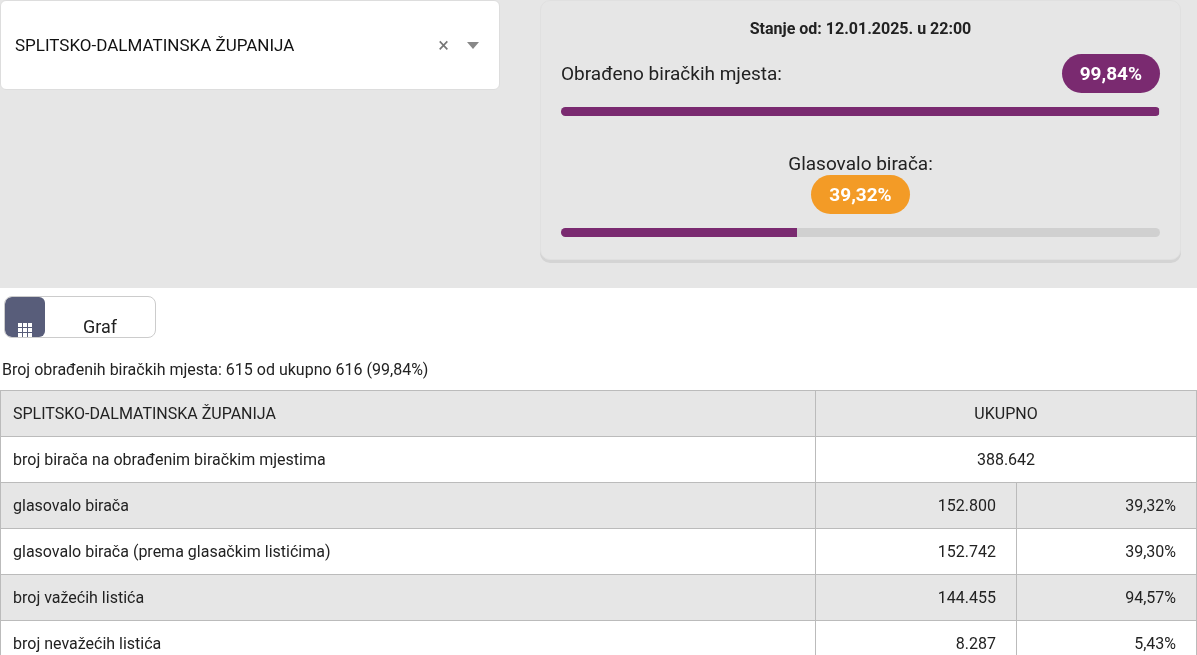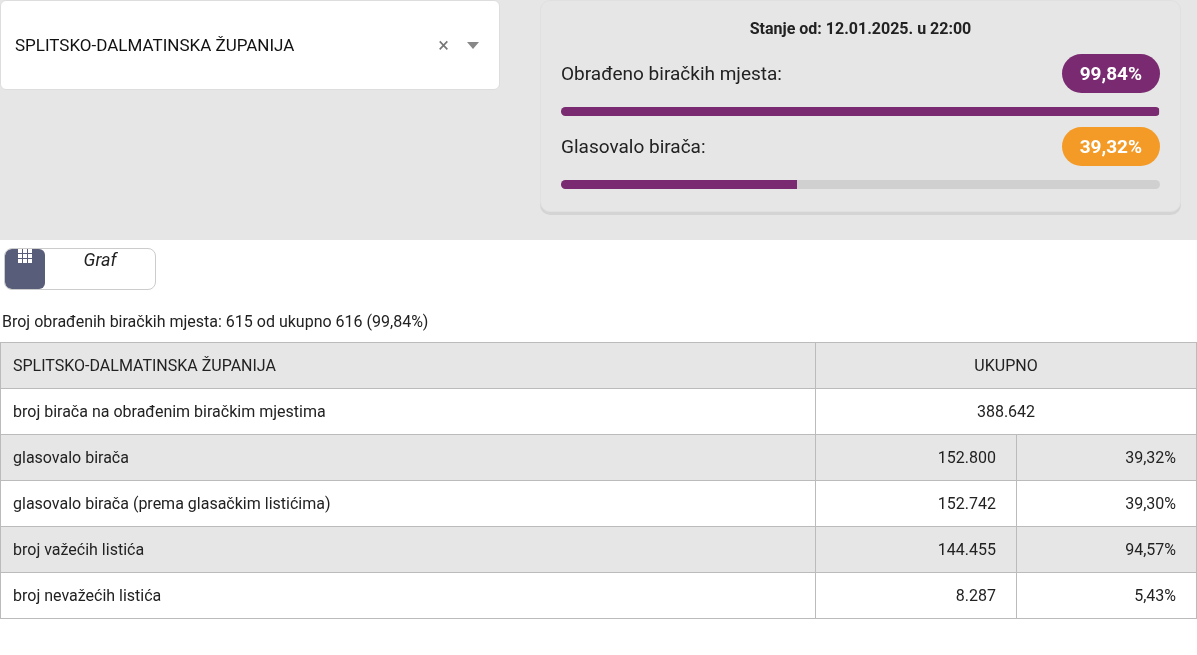--- a/index.html
+++ b/index.html
@@ -47,21 +47,21 @@
   .status-row { display: flex; align-items: center; justify-content: space-between; margin-top: 10px; text-align: right; }
   .status-row .label { font-size: 19px; color: #222; }
   .pill { border-radius: 22px; color: #fff; font-weight: 700; font-size: 19px; padding: 8px 18px; }
   .pill.purple { background: #7a2a70; }
   .pill.orange { background: #f39b26; }
   .bar { height: 9px; background: #d0d0d0; border-radius: 5px; margin-top: 14px; overflow: hidden; }
   .bar .fill { height: 100%; background: #7a2a70; }
   .gray-strip { background: #e6e6e6; height: 18px; }
   .toggle-row { padding: 8px 0 12px 4px; display: flex; }
   .toggle-group { display: flex; border: 1px solid #ccc; border-radius: 8px; overflow: hidden; width: 152px; }
-  .toggle-btn { display: flex; align-items: flex-start; justify-content: center; cursor: pointer; font-style: italic; }
+  .toggle-btn { display: flex; align-items: flex-end; justify-content: center; cursor: pointer; }
   .toggle-btn.active { background: #585d7a; color: #fff; width: 40px; border-radius: 6px; }
   .toggle-btn.graf { flex: 1; color: #222; font-size: 18px; }
   .grid-icon { display: grid; grid-template-columns: repeat(3, 4px); grid-template-rows: repeat(3, 4px); gap: 1px; }
   .grid-icon span { background: #fff; }
   .summary-line { font-size: 16px; padding: 10px 2px 11px 2px; }
   table { border-collapse: collapse; width: 100%; table-layout: fixed; border: 1px solid #bbb; }
   th, td { border: 1px solid #bbb; padding: 13px 12px; font-size: 16px; }
   th { text-align: left; font-weight: 400; background: #e6e6e6; }
   th:nth-child(2) { text-align: center; }
   td.num { text-align: right; padding-right: 20px; }
@@ -85,21 +85,21 @@
   <div class="right-col">
     <div class="status-card">
       <div class="status-title">Stanje od: 12.01.2025. u 22:00</div>
       <div class="status-row">
         <span class="label">Obrađeno biračkih mjesta:</span>
         <span class="pill purple">99,84%</span>
       </div>
       <div class="bar">
         <div class="fill" style="width:99.84%"></div>
       </div>
-      <div class="status-row" style="margin-top:11px;">
+      <div class="status-row" style="margin-top:36px;flex-direction:column;">
         <span class="label">Glasovalo birača:</span>
         <span class="pill orange">39,32%</span>
       </div>
       <div class="bar">
         <div class="fill" style="width:39.32%"></div>
       </div>
     </div>
   </div>
 </div>
 

